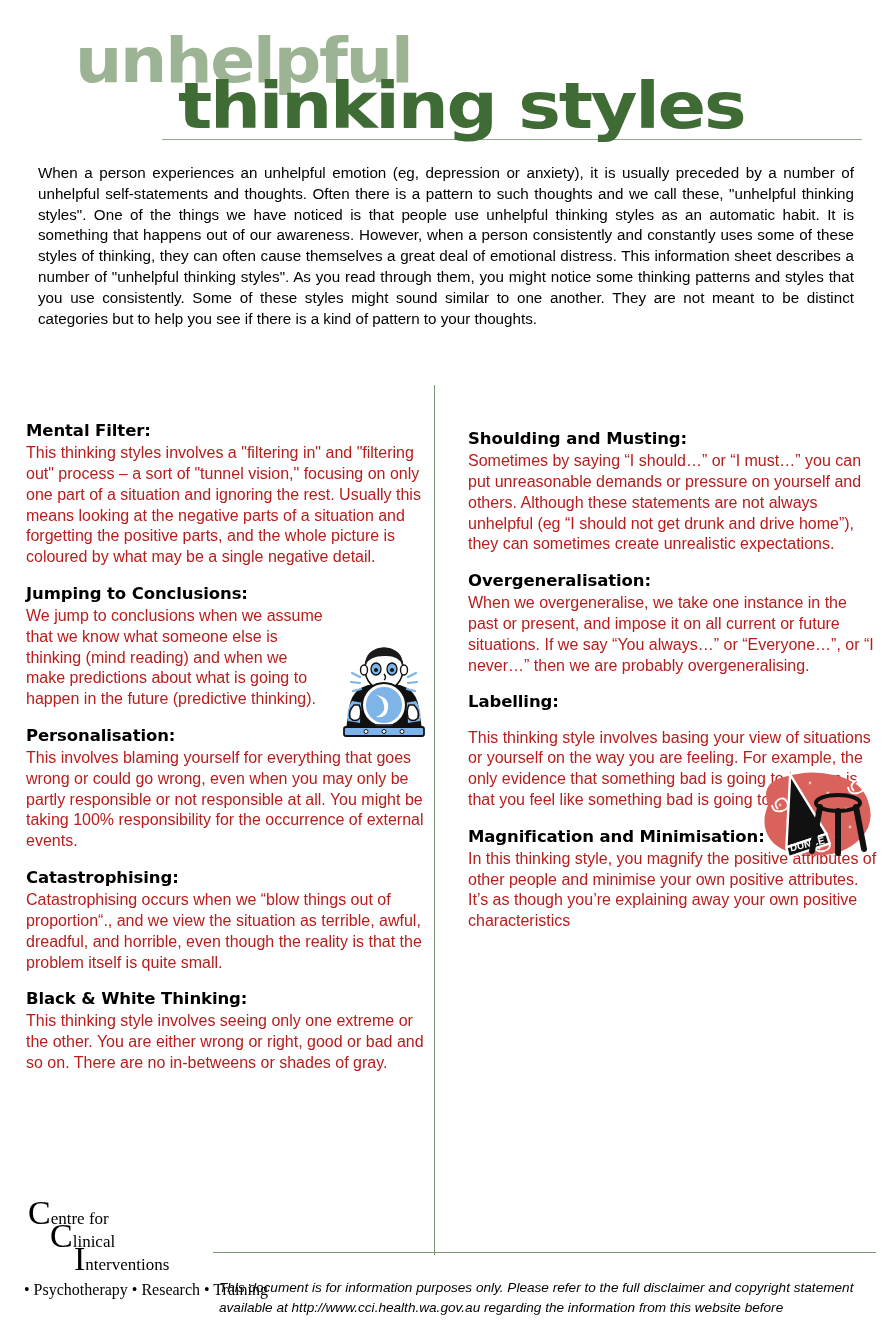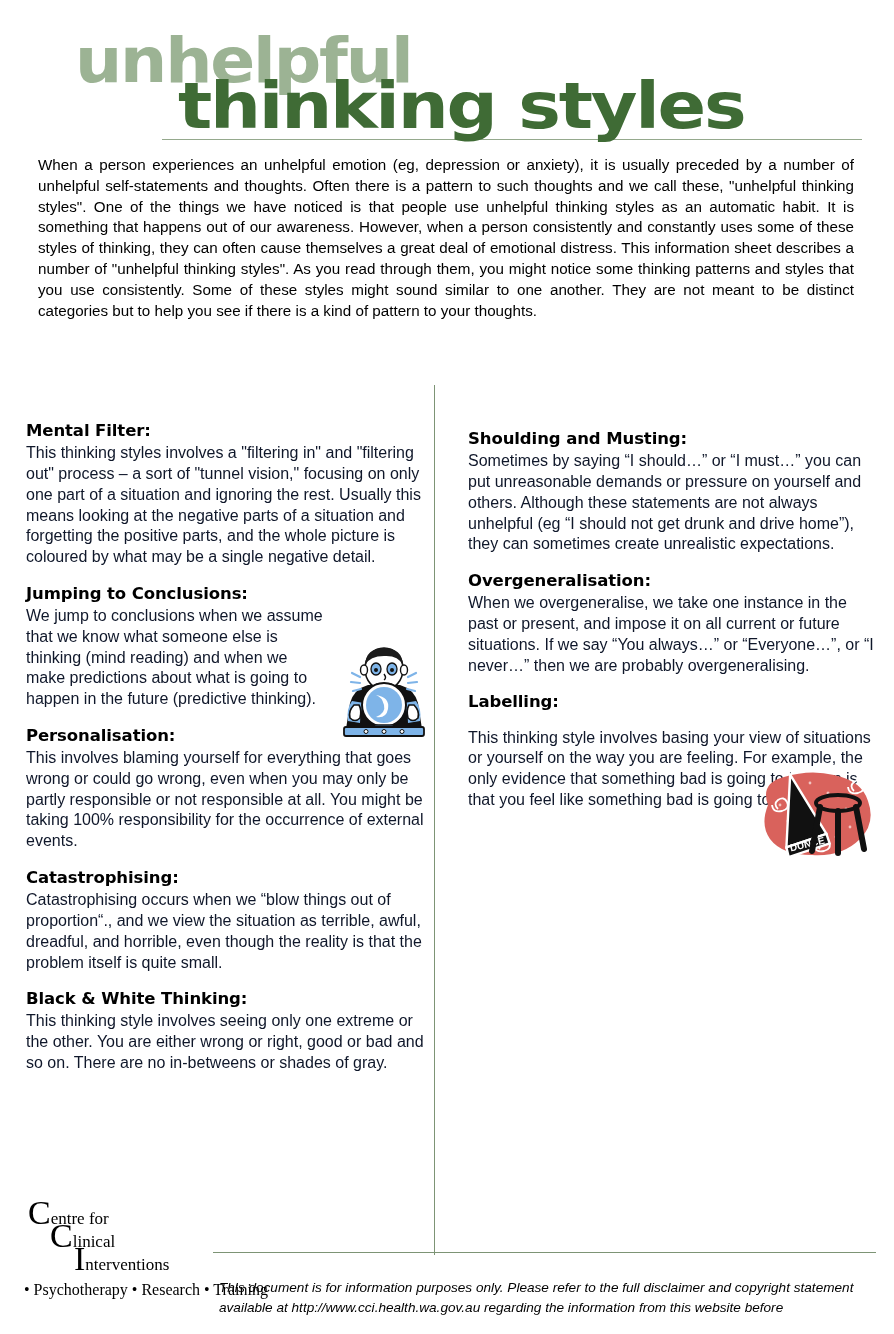--- a/index.html
+++ b/index.html
@@ -58,21 +58,21 @@
     top: 123px;
     width: 700px;
     height: 1px;
     background: #95a98d;
   }
 
   
   #intro {
     position: absolute;
     left: 38px;
-    top: 155px;
+    top: 163px;
     width: 816px;
     font-family: "Liberation Sans", sans-serif;
     font-size: 15.2px;
     line-height: 1.37;
     text-align: justify;
     color: #000;
   }
 
   
   #col-divider {
@@ -104,21 +104,21 @@
     font-size: 16.5px;
     font-weight: bold;
     line-height: 1.28;
     letter-spacing: -0.1px;
   }
   .section p {
     margin: 0;
     font-family: "Liberation Sans", sans-serif;
     font-size: 16px;
     line-height: 1.30;
-    color: #0f172a;
+    color: #b91c1c;
   }
   .narrow p { width: 300px; }
   .narrow-r p { width: 268px; }
 
   
   .clipart { position: absolute; }
   #crystal-ball-image { left: 330px; top: 643px; width: 108px; height: 95px; }
   #dunce-image { left: 750px; top: 765px; width: 128px; height: 100px; }
 
   
@@ -230,20 +230,24 @@
   </div>
 
   <div class="section narrow-r">
     <h3>Labelling:</h3>
   </div>
 
   <div class="section">
     <p>This thinking style involves basing your view of situations or yourself on the way you are feeling. For example, the only evidence that something bad is going to happen is that you feel like something bad is going to happen.</p>
   </div>
 
+  <div class="section">
+    <h3>Magnification and Minimisation:</h3>
+    <p>In this thinking style, you magnify the positive attributes of other people and minimise your own positive attributes. It’s as though you’re explaining away your own positive characteristics</p>
+  </div>
 
 </div>
 
 <svg class="clipart" id="crystal-ball-image" viewBox="0 0 108 95">
 
   <path d="M20 60 Q24 46 38 42 L70 42 Q84 46 88 60 L92 86 L16 86 Z" fill="#111111"></path>
 
   <path d="M22 58 Q16 66 18 78 L30 80 Q30 68 34 60 Z" fill="#7eb4e8"></path>
   <path d="M86 58 Q92 66 90 78 L78 80 Q78 68 74 60 Z" fill="#7eb4e8"></path>
 

